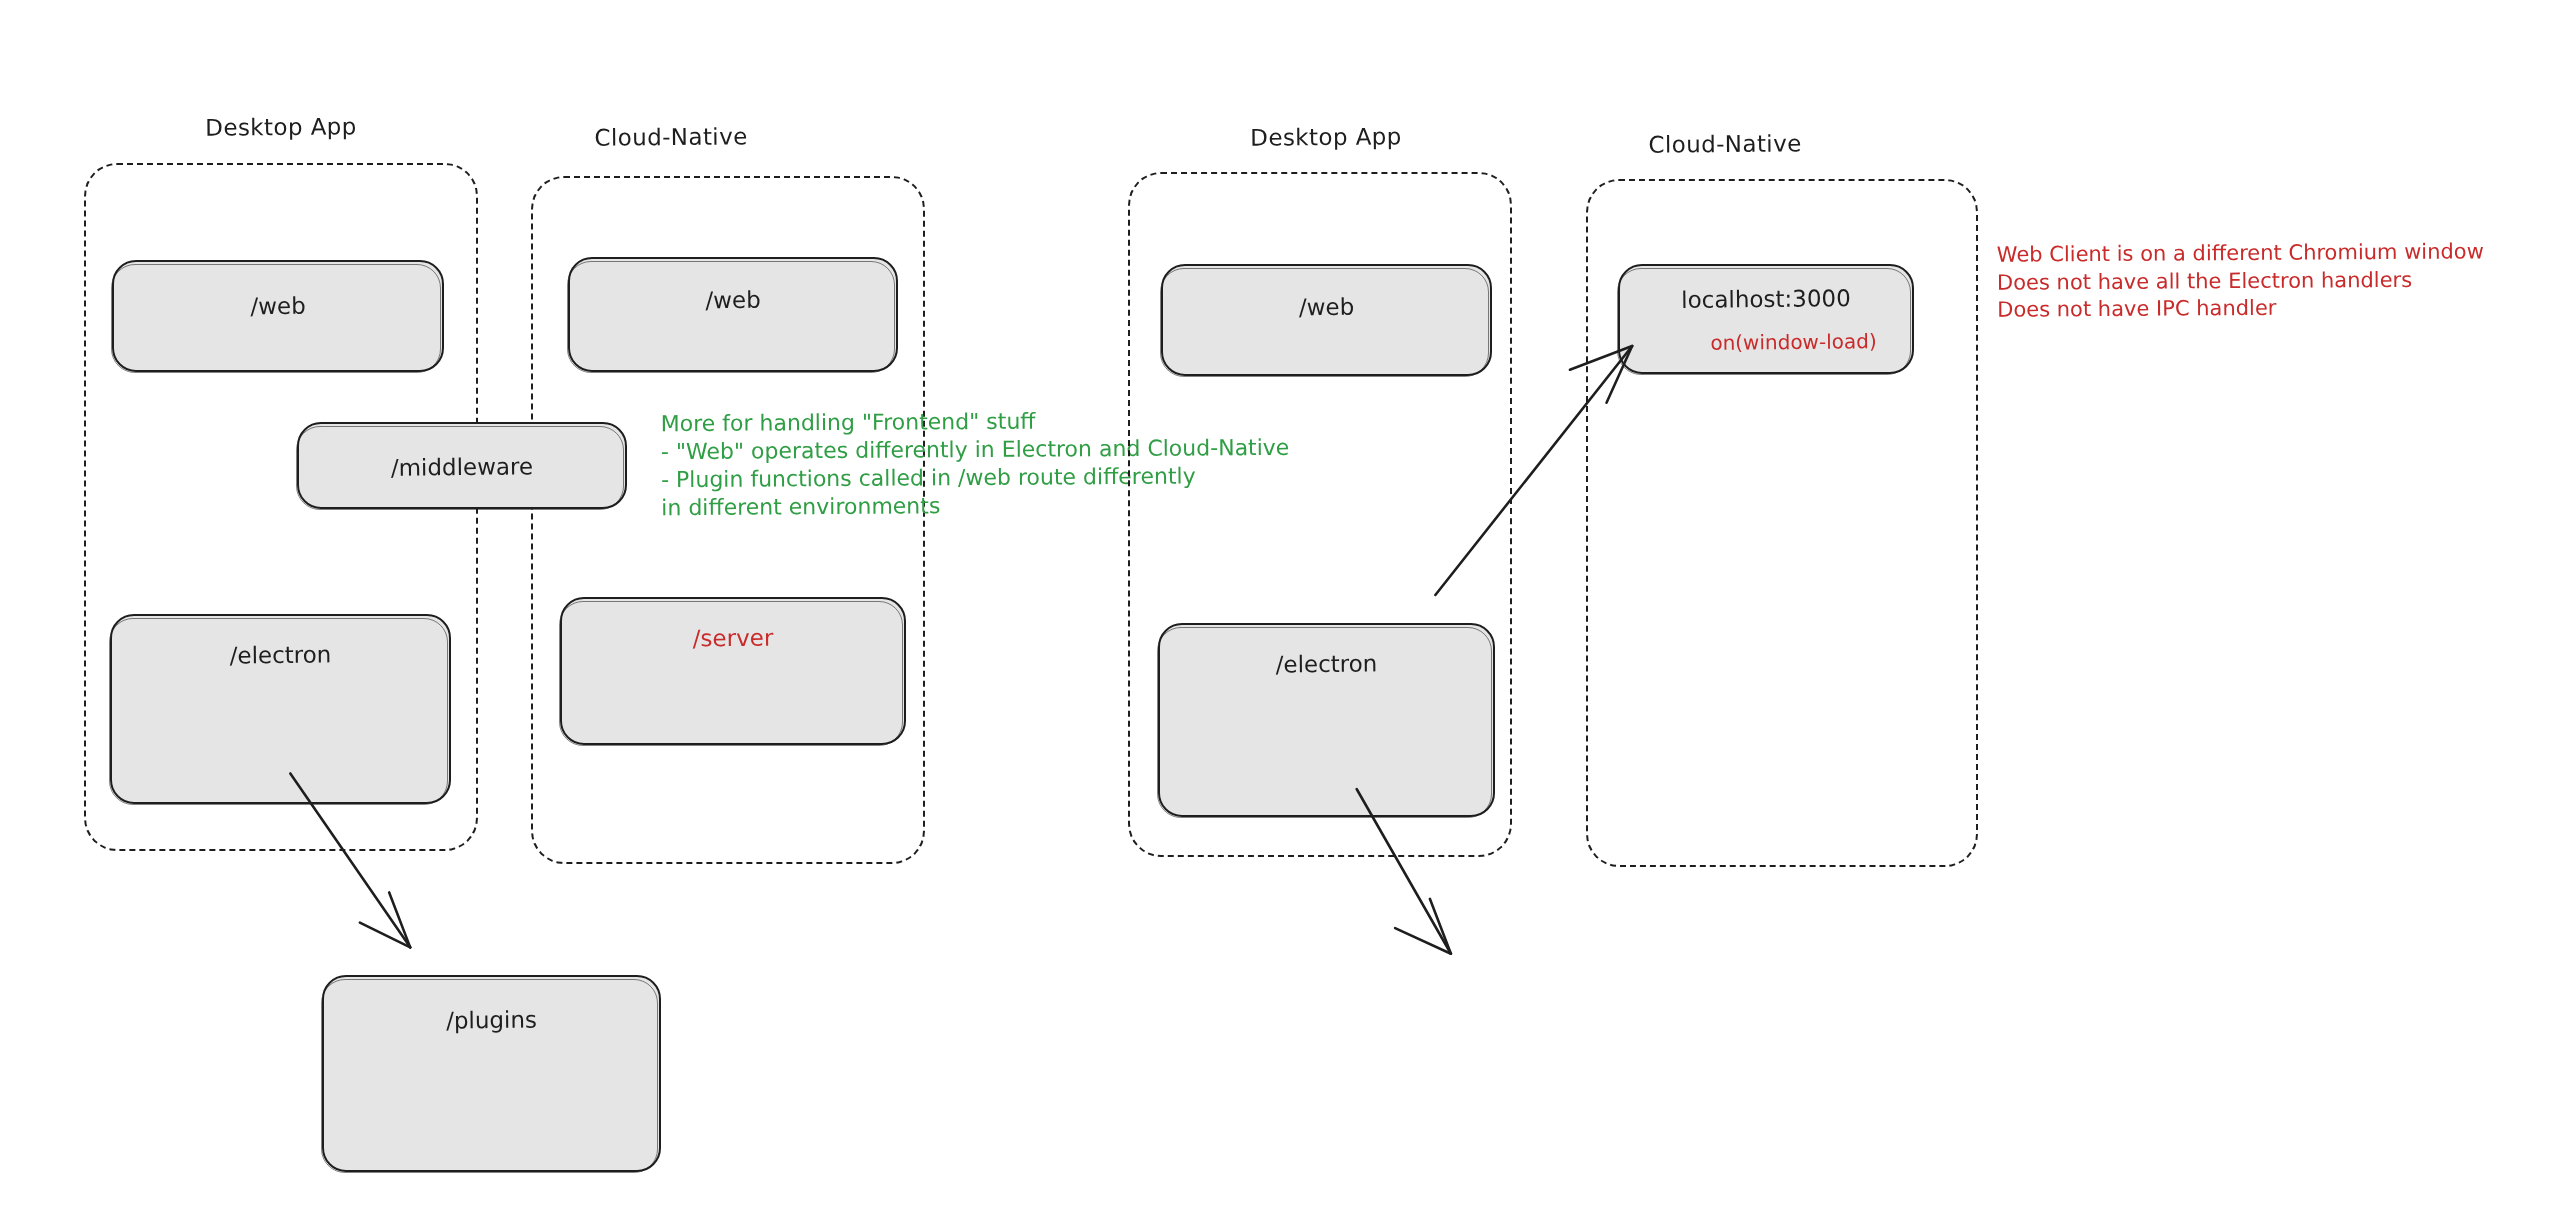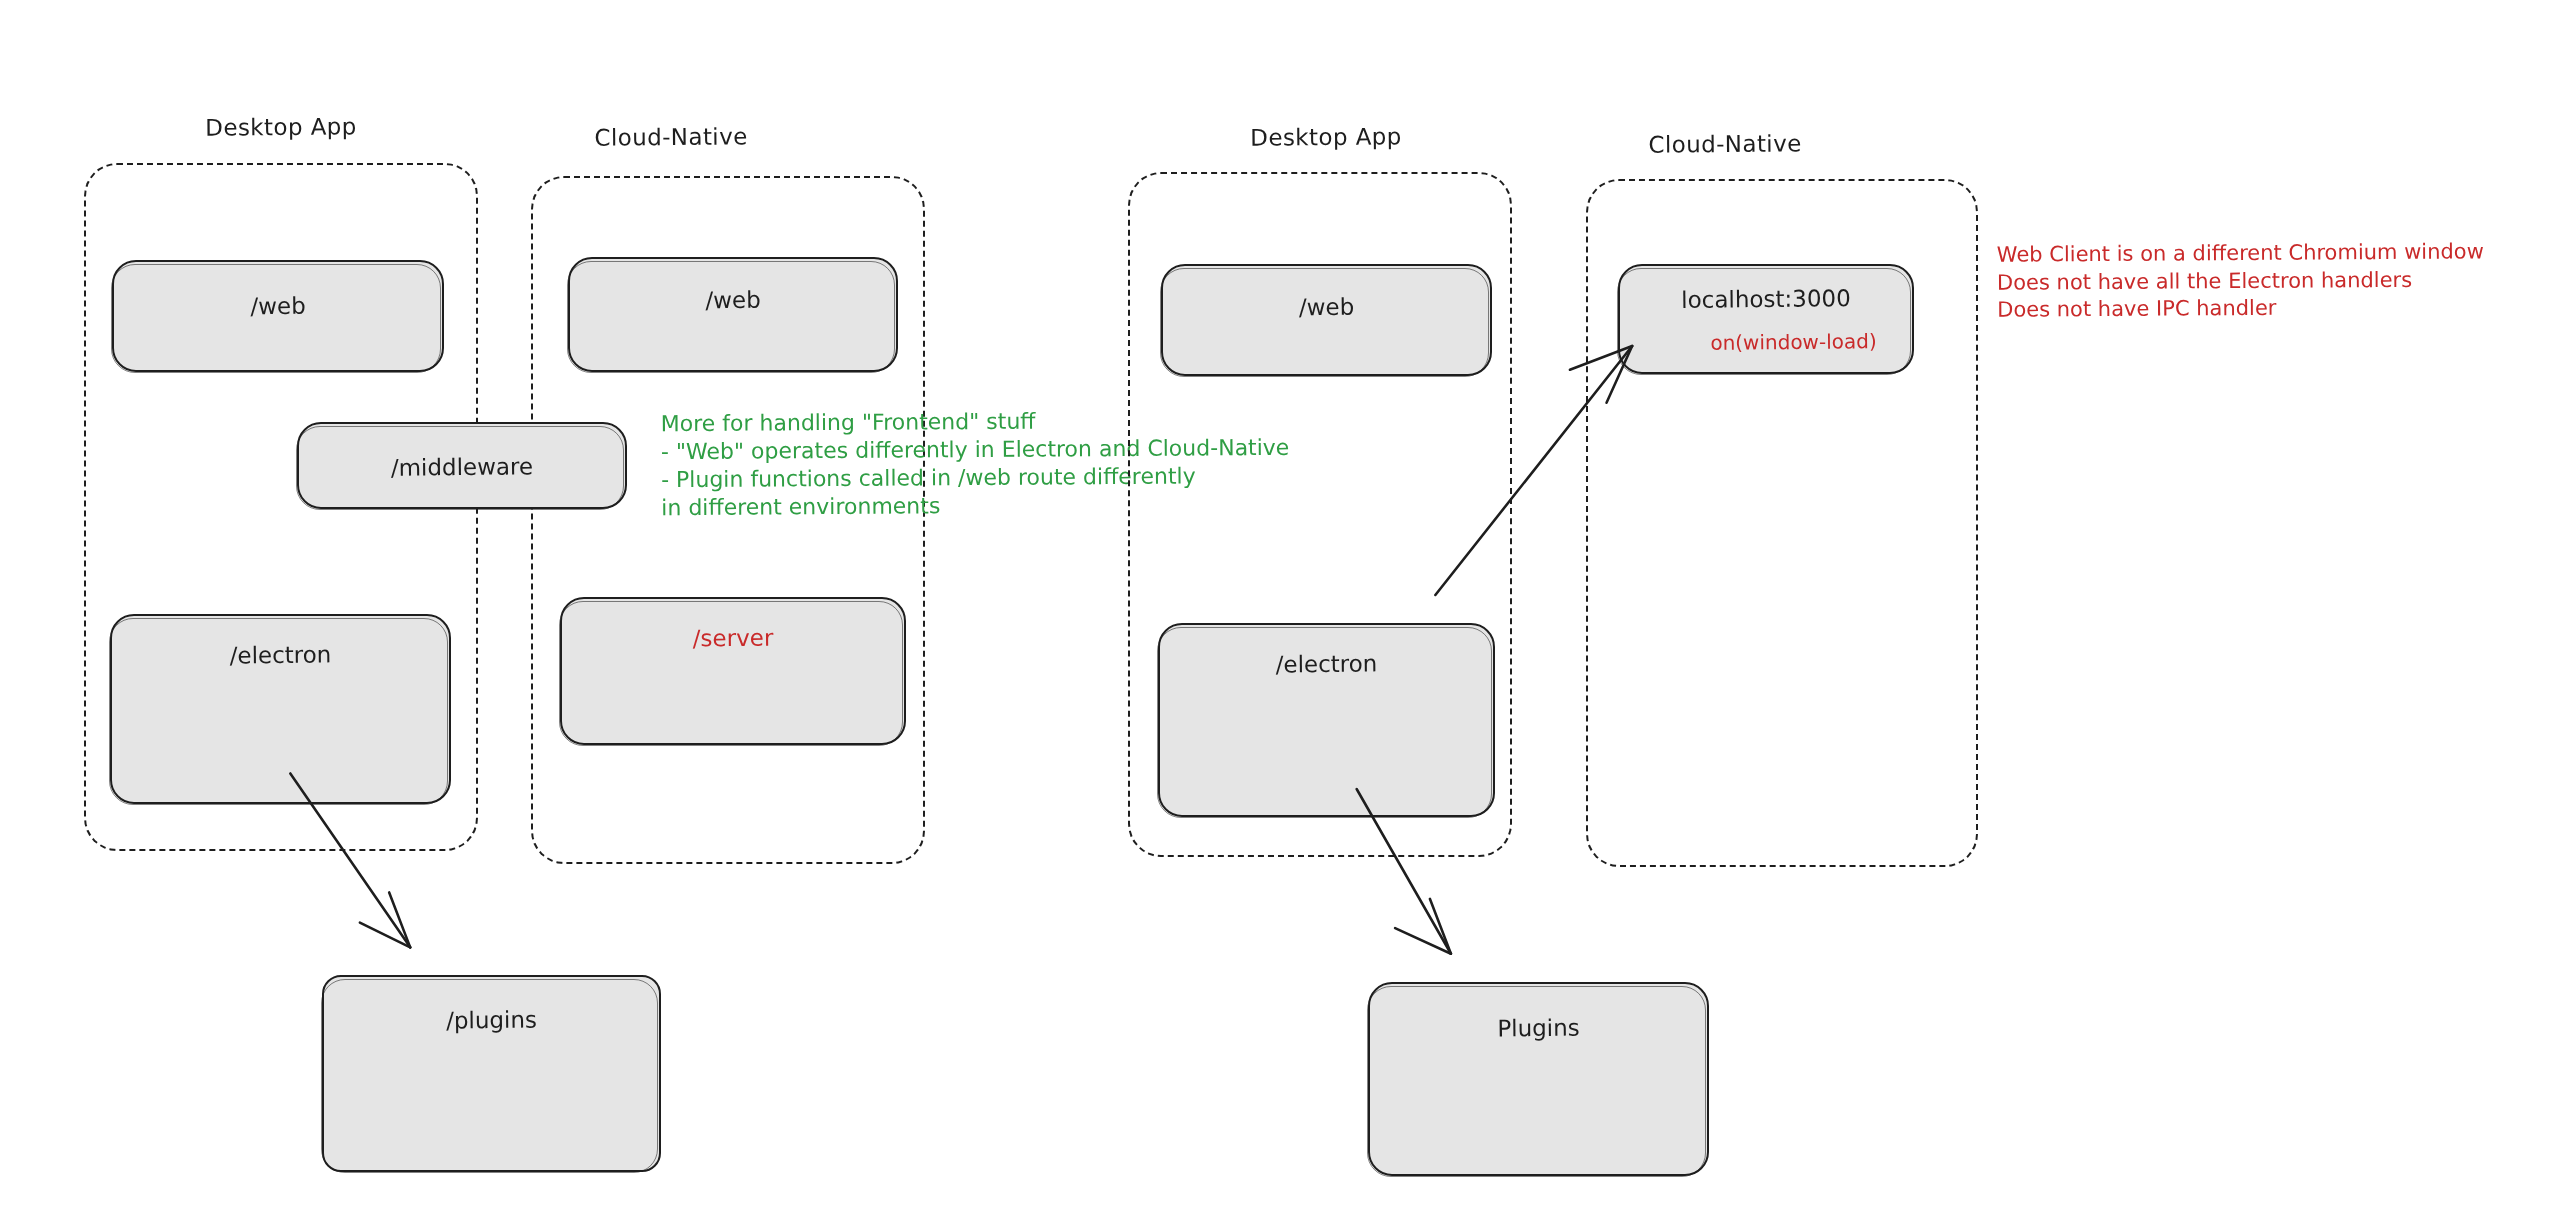--- a/index.html
+++ b/index.html
@@ -132,21 +132,21 @@
   </div>
 
   <div class="node" style="left:110px; top:586px; width:341px; height:190px;">
     <span class="node-label" style="top:26px;">/electron</span>
   </div>
 
   <div class="node" style="left:560px; top:569px; width:346px; height:148px;">
     <span class="node-label text-red" style="top:26px;">/server</span>
   </div>
 
-  <div class="node" style="left:322px; top:947px; width:339px; height:197px;border-radius:19px;">
+  <div class="node" style="left:322px; top:947px; width:339px; height:197px;">
     <span class="node-label" style="top:30px;">/plugins</span>
   </div>
 
   <div class="annotation green" style="left:661px; top:408px;">More for handling "Frontend" stuff
 - "Web" operates differently in Electron and Cloud-Native
 - Plugin functions called in /web route differently
 in different environments</div>
 
   <div class="group" style="left:1128px; top:172px; width:384px; height:685px;"></div>
   <div class="group-label" style="left:1326px; top:124px;">Desktop App</div>
@@ -161,23 +161,20 @@
   <div class="node" style="left:1618px; top:236px; width:296px; height:110px;">
     <span class="node-label" style="top:20px;">localhost:3000</span>
     <span class="node-label sub text-red" style="top:64px; left:55px;">on(window-load)</span>
   </div>
 
 
   <div class="node" style="left:1158px; top:595px; width:337px; height:194px;">
     <span class="node-label" style="top:26px;">/electron</span>
   </div>
 
-  <div class="node" style="left:1368px; top:954px; width:341px; height:194px;">
-    <span class="node-label" style="top:31px;">Plugins</span>
-  </div>
 
   <div class="annotation red" style="left:1997px; top:240px;">Web Client is on a different Chromium window
 Does not have all the Electron handlers
 Does not have IPC handler</div>
 
   <svg class="arrows" viewBox="0 0 2814 1346">
 
     <g>
       <path d="M 317 845 L 448 1035"></path>
       <path d="M 448 1035 L 393 1008"></path>

